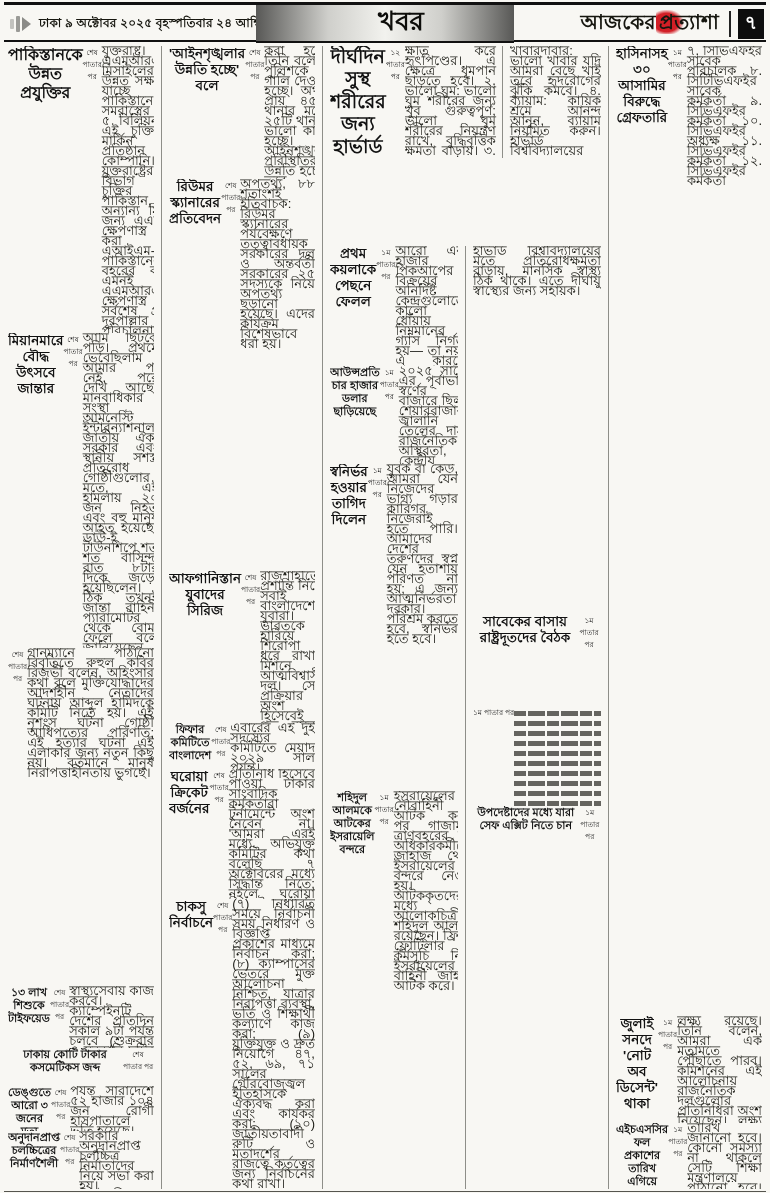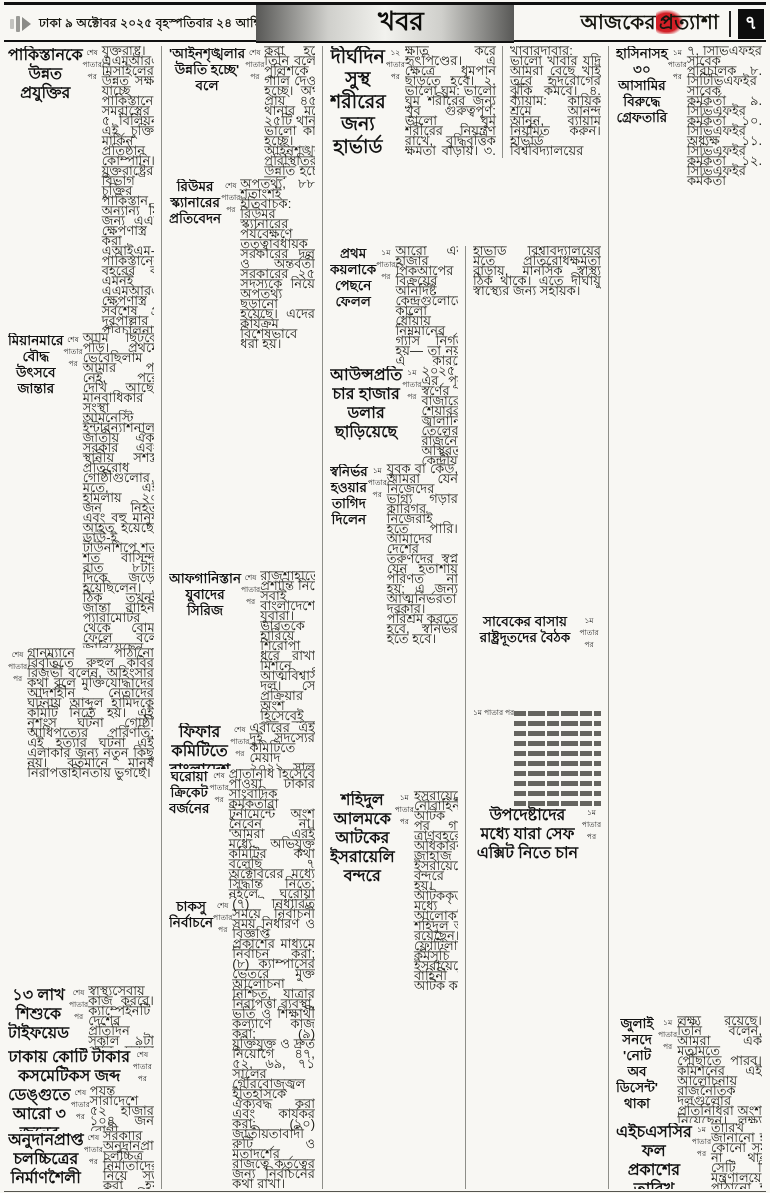--- a/index.html
+++ b/index.html
@@ -45,21 +45,21 @@
   .track + .track{border-left:1px solid #8e8e88;padding-left:7px;margin-left:7px;}
   .subcols{flex:1 1 auto;display:flex;min-height:0;margin-top:48px;}
   .subcol{flex:1 1 0;display:flex;flex-direction:column;overflow:hidden;}
   .subcol + .subcol{border-left:1px solid #8e8e88;padding-left:7px;margin-left:7px;}
   
   .art{display:flex;flex-direction:row;overflow:hidden;flex:0 0 auto;}
   .art.grow{flex:1 1 auto;min-height:0;}
   .hl{margin:0;text-align:center;font-weight:bold;line-height:1.18;color:#111;}
   .h-lg{font-size:16px;}
   .h-md{font-size:13.5px;}
-  .h-sm{font-size:16px;}
+  .h-sm{font-size:11px;}
   .h-xl{font-size:19px;}
   .cont{text-align:center;font-size:7.5px;color:#222;margin:1px 0 3px;font-family:Liberation Serif, serif;}
   .body{margin:0;font-size:13px;line-height:10px;text-align:justify;color:#1c1c16;}
   .fill{
     flex:1 1 auto;min-height:8px;margin-top:3px;
     background:
       repeating-linear-gradient(90deg,rgba(248,247,243,0) 0 12px,#f8f7f3 12px 14px,rgba(248,247,243,0) 14px 31px,#f8f7f3 31px 33px),
       repeating-linear-gradient(180deg,rgba(0,0,0,0) 0 2px,#45453f 2px 7px,rgba(0,0,0,0) 7px 10px);
     opacity:.82;
   }

